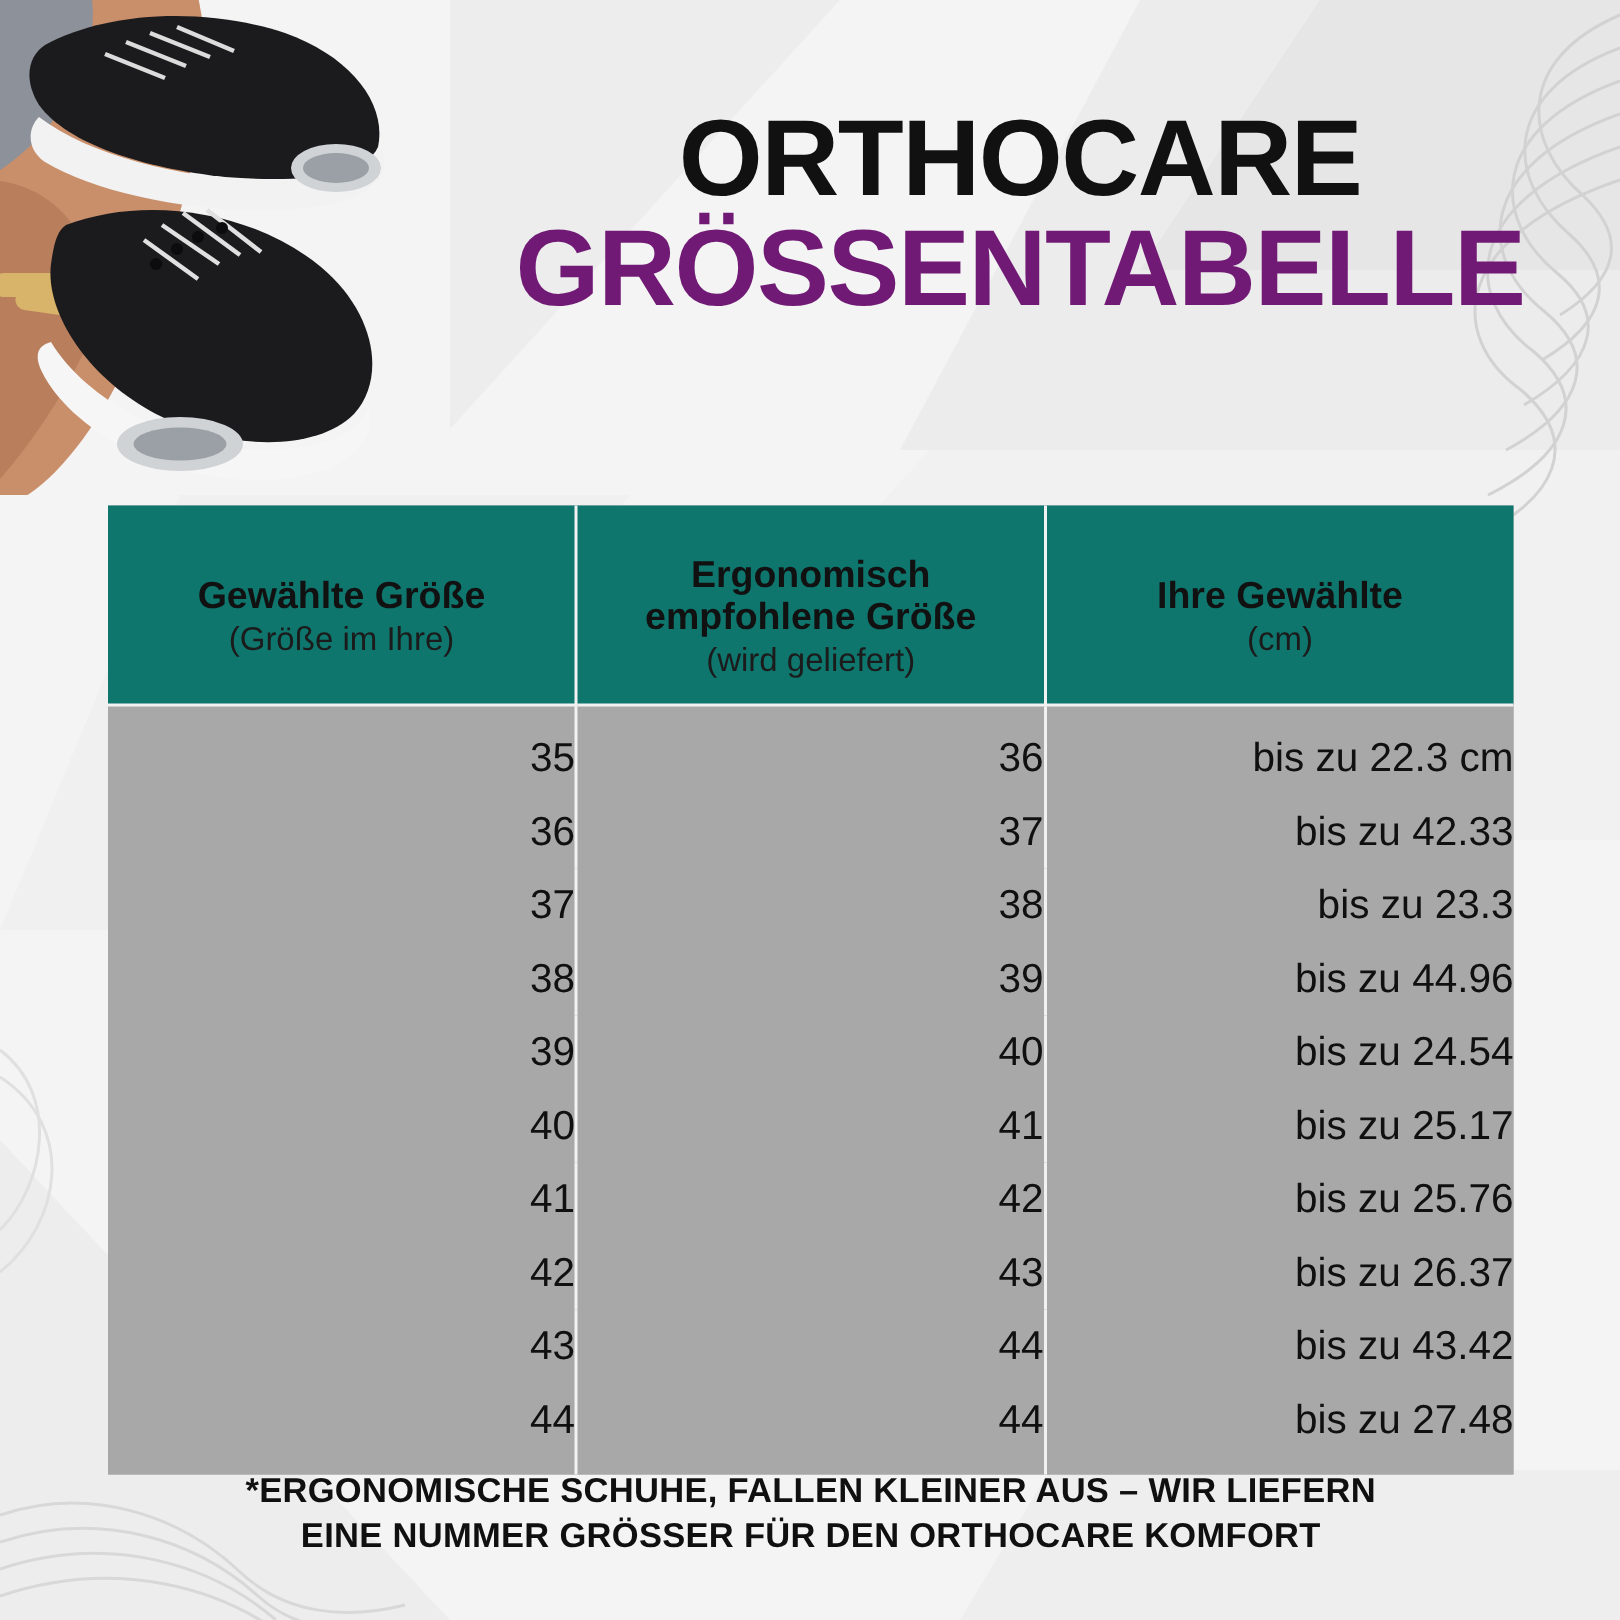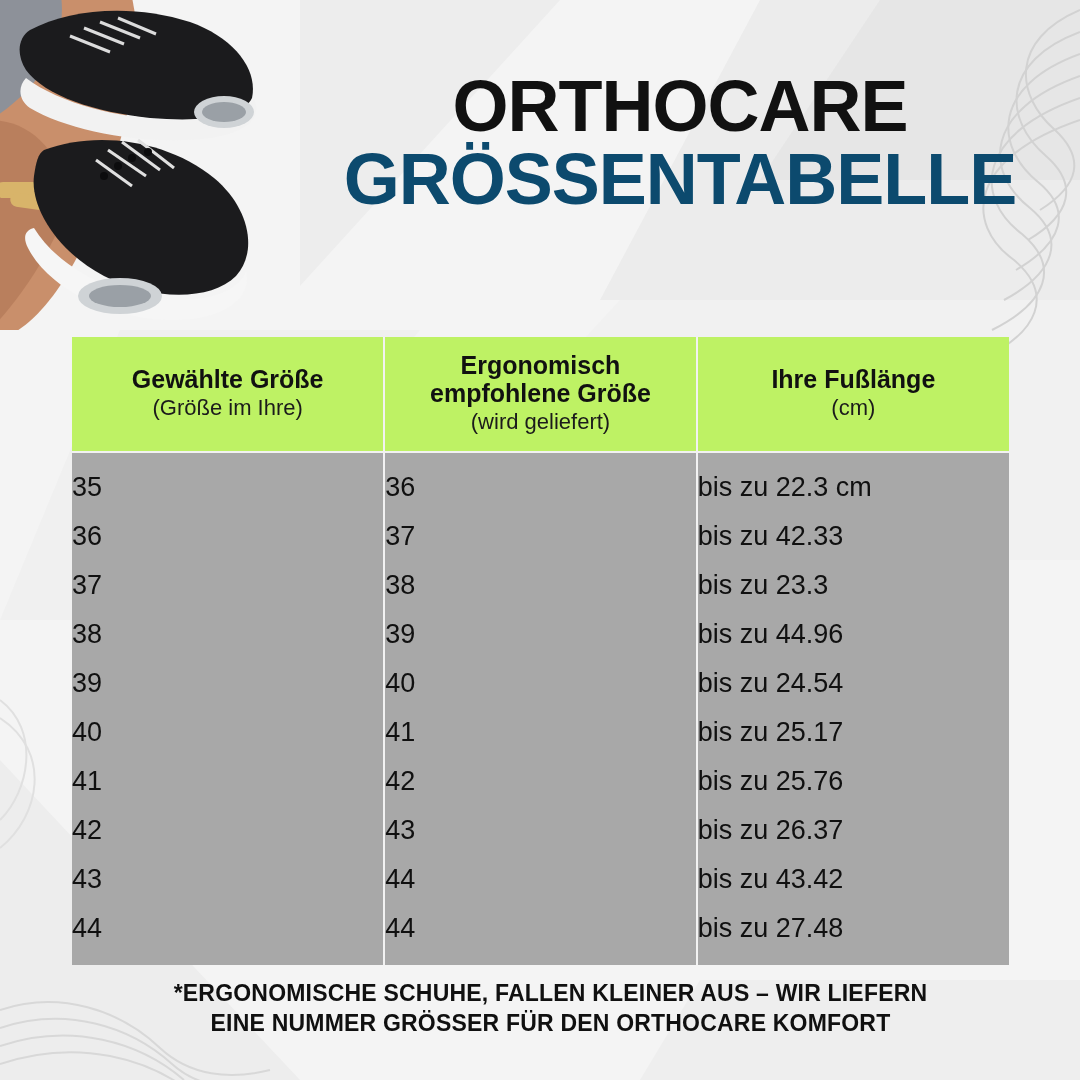--- a/index.html
+++ b/index.html
@@ -48,43 +48,43 @@
     font-weight: bold;
     letter-spacing: -1px;
     color: #111111;
     line-height: 1.02;
     white-space: nowrap;
   }
   .title-line2 {
     font-size: 72px;
     font-weight: bold;
     letter-spacing: -1px;
-    color: #0c4a6e;
+    color: #701a75;
     line-height: 1.02;
     white-space: nowrap;
   }
 
   
   .table-wrap {
     position: absolute;
     left: 72px;
     top: 337px;
     width: 937px;
   }
   table.size-table {
     width: 100%;
     border-collapse: collapse;
     background: #a8a8a8;
     table-layout: fixed;
   }
   table.size-table thead th {
-    background: #bef264;
+    background: #0f766e;
     border-right: 2px solid #f2f2f2;
     border-bottom: 2px solid #f2f2f2;
-    padding: 14px 6px 16px;
+    padding: 32px 6px 16px;
     vertical-align: middle;
     height: 70px;
   }
   table.size-table thead th:last-child { border-right: none; }
   .th-main {
     display: block;
     font-size: 25px;
     font-weight: bold;
     color: #111;
     line-height: 1.12;
@@ -94,33 +94,33 @@
     font-size: 22px;
     font-weight: normal;
     color: #1b1b1b;
     line-height: 1.2;
     margin-top: 2px;
   }
   table.size-table tbody td {
     border-right: 2px solid #f2f2f2;
     padding: 0;
     height: 49px;
-    text-align: left;
+    text-align: right;
     font-size: 27px;
     color: #101010;
     background: #a8a8a8;
   }
   table.size-table tbody td:last-child { border-right: none; }
   table.size-table tbody tr:first-child td { padding-top: 10px; }
   table.size-table tbody tr:last-child td { padding-bottom: 12px; }
 
   
   .footnote {
     position: absolute;
-    left: 82px;
+    left: 72px;
     top: 978px;
     width: 937px;
     text-align: center;
     font-size: 23px;
     font-weight: bold;
     color: #101010;
     line-height: 1.32;
     letter-spacing: 0.2px;
   }
   .footnote div { white-space: nowrap; }
@@ -228,21 +228,21 @@
         <tr>
           <th>
             <span class="th-main">Gewählte Größe</span>
             <span class="th-sub">(Größe im Ihre)</span>
           </th>
           <th>
             <span class="th-main">Ergonomisch empfohlene Größe</span>
             <span class="th-sub">(wird geliefert)</span>
           </th>
           <th>
-            <span class="th-main">Ihre Fußlänge</span>
+            <span class="th-main">Ihre Gewählte</span>
             <span class="th-sub">(cm)</span>
           </th>
         </tr>
       </thead>
       <tbody>
         <tr>
           <td>35</td>
           <td>36</td>
           <td>bis zu 22.3 cm</td>
         </tr>

